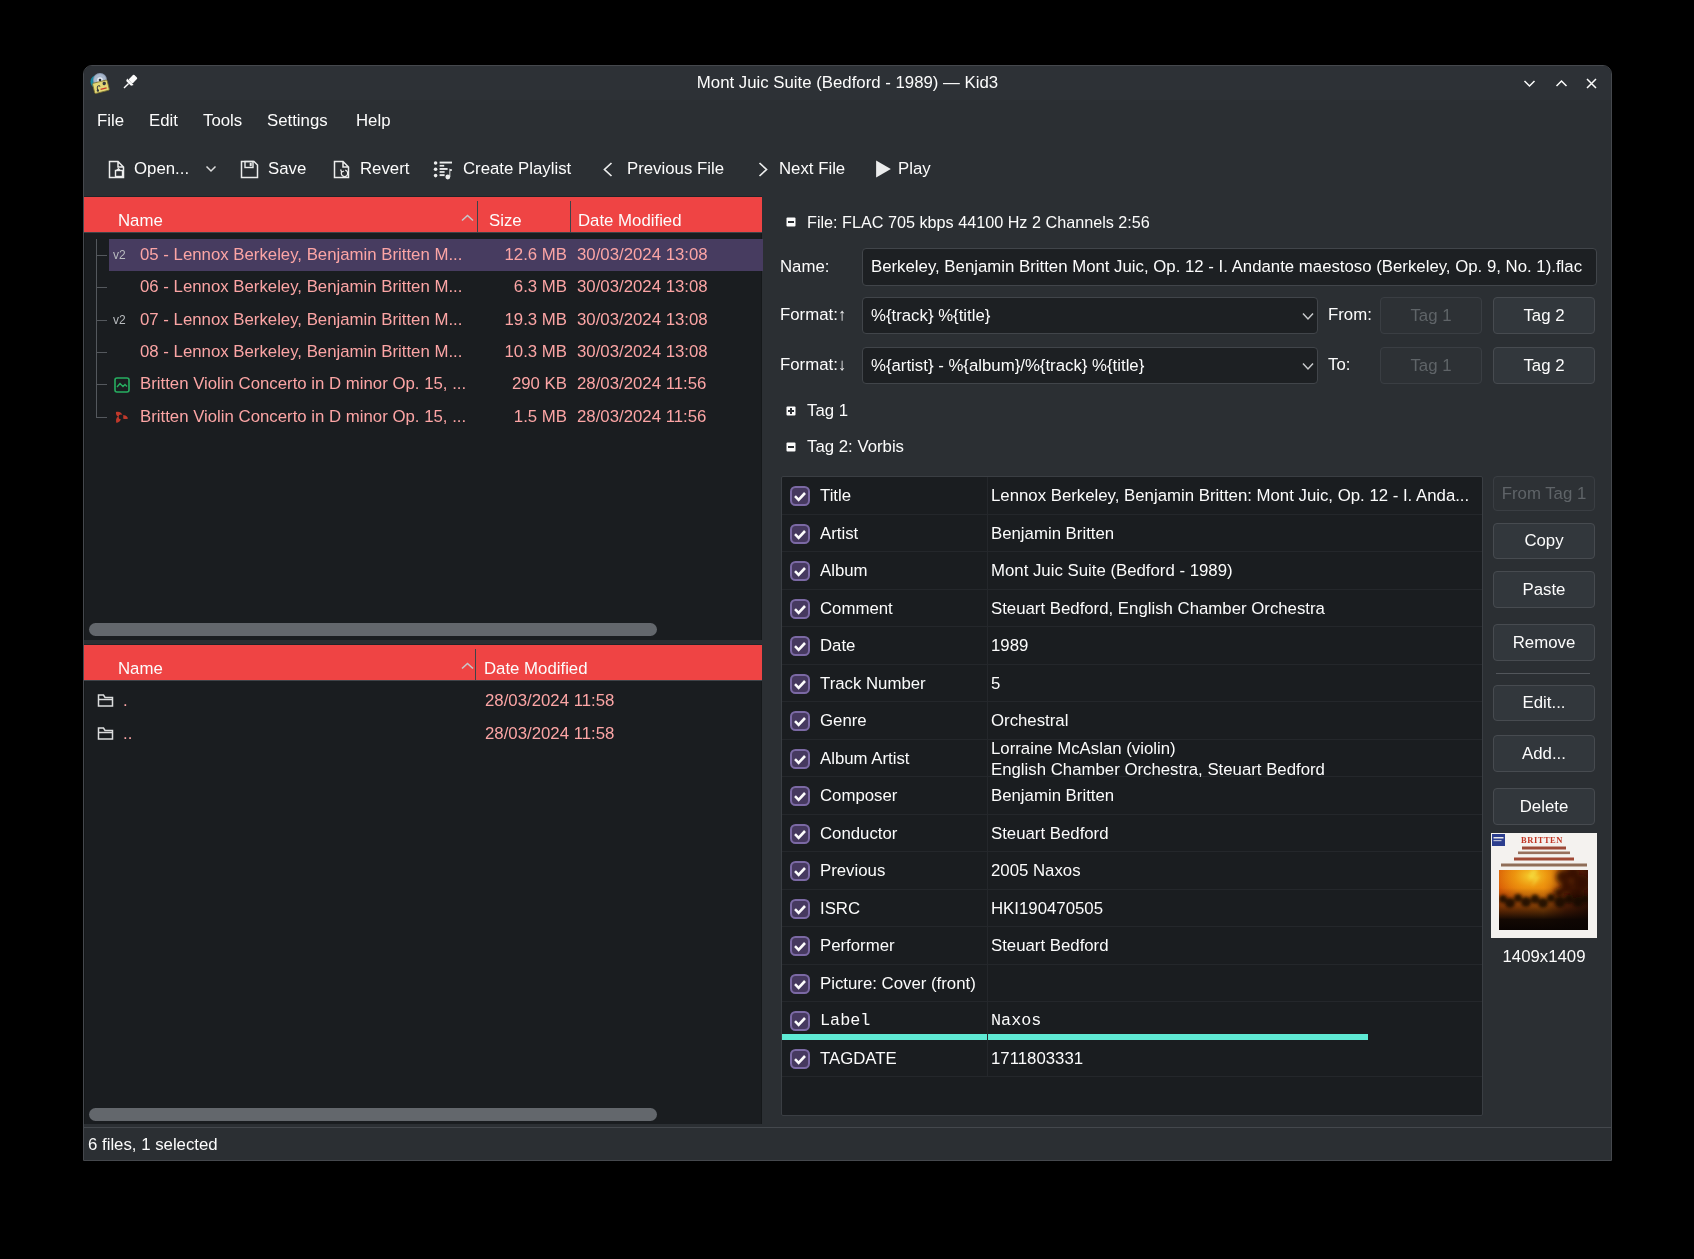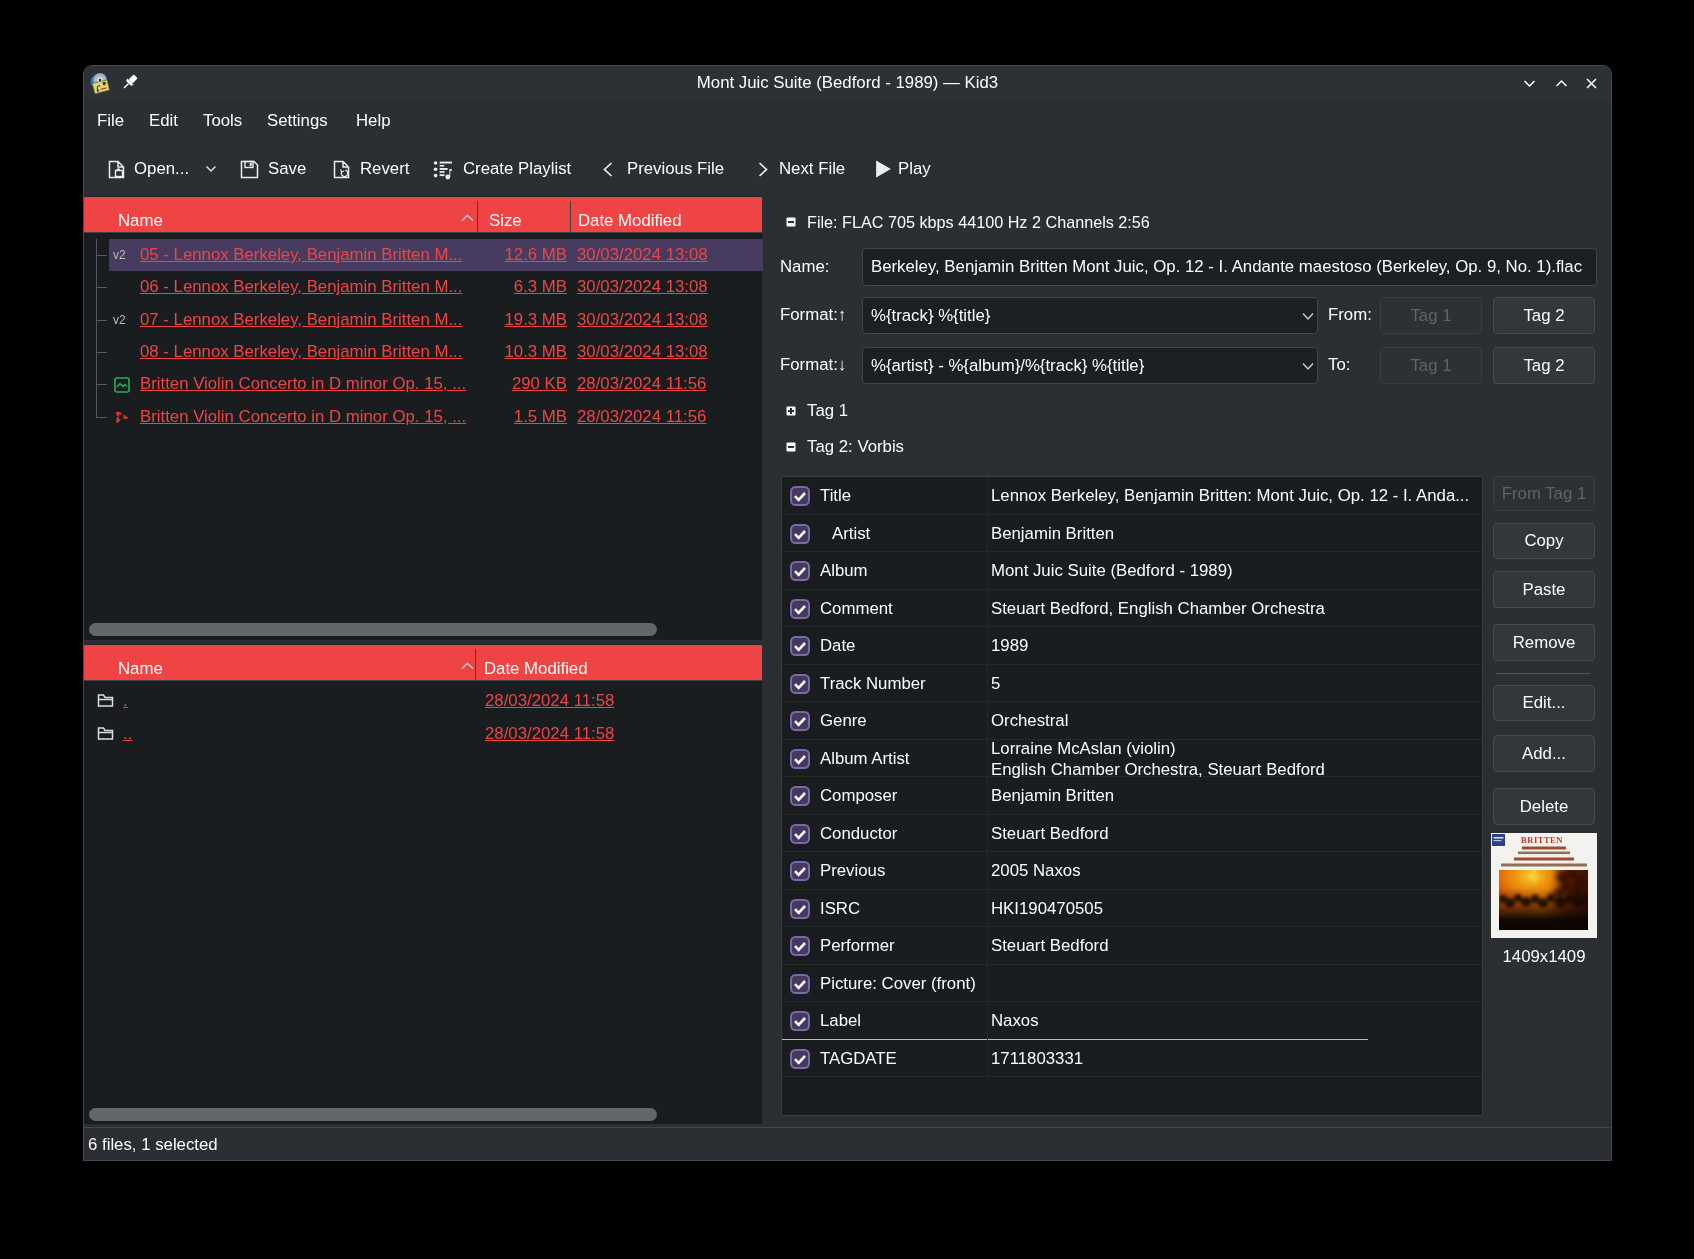--- a/index.html
+++ b/index.html
@@ -14,21 +14,21 @@
   #titletext { position:absolute; left:0; top:0; width:1527px; height:34px; line-height:34px;
                text-align:center; color:#fcfcfc; }
   .menuitem { position:absolute; top:0; height:42px; line-height:42px; color:#fcfcfc; }
   #menubar { position:absolute; left:0; top:34px; width:1527px; height:42px; }
   #toolbar { position:absolute; left:0; top:76px; width:1527px; height:54px; }
   .tbtext { position:absolute; top:0; height:54px; line-height:54px; color:#fcfcfc; }
   .hdr { background:#ef4444; border-bottom:1px solid #3f4348; border-top:1px solid #212428; }
   .hdrtext { color:#fcfcfc; }
   .vline { position:absolute; width:1px; background:#3f4348; }
   .listbg { background:#1a1d20; border-left:1px solid #15181a; border-right:1px solid #15181a; }
-  .row-name { color:#ef4444; white-space:nowrap;text-decoration:underline; }
+  .row-name { color:#fca5a5; white-space:nowrap; }
   .scroll-thumb { position:absolute; background:#63676c; border-radius:6.5px; }
   .btn { position:absolute; background:#32373c; border:1px solid #474b50; border-radius:4px;
          color:#fcfcfc; text-align:center; }
   .btn-dis { background:#2d3135; border:1px solid #3a3e43; color:#5f6468; }
   .input { position:absolute; background:#1d2023; border:1px solid #41454a; border-radius:4px; }
   .lbl { position:absolute; color:#fcfcfc; white-space:nowrap; }
 </style>
 </head>
 <body>
 <div id="screen">
@@ -269,21 +269,21 @@
           <path d="M5 10.2 l3.6 3.6 L15 7" stroke="#fcfcfc" stroke-width="2.6" fill="none"></path>
         </svg>
         <div class="abs" style="left:38px;top:0;height:37px;line-height:37px;white-space:nowrap;">Title</div>
         <div class="abs" style="left:209px;top:0;height:37px;line-height:37px;white-space:nowrap;">Lennox Berkeley, Benjamin Britten: Mont Juic, Op. 12 - I. Anda...</div>
       </div>
       <div class="abs" style="left:0;top:37.5px;width:700px;height:37.5px;border-bottom:1px solid #24272b;">
         <svg class="abs" style="left:8px;top:9px" width="20" height="20" viewBox="0 0 20 20">
           <rect x="1" y="1" width="18" height="18" rx="4.5" fill="#46395f" stroke="#7b69a4" stroke-width="2"></rect>
           <path d="M5 10.2 l3.6 3.6 L15 7" stroke="#fcfcfc" stroke-width="2.6" fill="none"></path>
         </svg>
-        <div class="abs" style="left:38px;top:0;height:37px;line-height:37px;white-space:nowrap;margin-left:12px;">Artist</div>
+        <div class="abs" style="left:38px;top:0;height:37px;line-height:37px;white-space:nowrap;">Artist</div>
         <div class="abs" style="left:209px;top:0;height:37px;line-height:37px;white-space:nowrap;">Benjamin Britten</div>
       </div>
       <div class="abs" style="left:0;top:75.0px;width:700px;height:37.5px;border-bottom:1px solid #24272b;">
         <svg class="abs" style="left:8px;top:9px" width="20" height="20" viewBox="0 0 20 20">
           <rect x="1" y="1" width="18" height="18" rx="4.5" fill="#46395f" stroke="#7b69a4" stroke-width="2"></rect>
           <path d="M5 10.2 l3.6 3.6 L15 7" stroke="#fcfcfc" stroke-width="2.6" fill="none"></path>
         </svg>
         <div class="abs" style="left:38px;top:0;height:37px;line-height:37px;white-space:nowrap;">Album</div>
         <div class="abs" style="left:209px;top:0;height:37px;line-height:37px;white-space:nowrap;">Mont Juic Suite (Bedford - 1989)</div>
       </div>
@@ -367,21 +367,21 @@
         <div class="abs" style="left:38px;top:0;height:37px;line-height:37px;white-space:nowrap;">Performer</div>
         <div class="abs" style="left:209px;top:0;height:37px;line-height:37px;white-space:nowrap;">Steuart Bedford</div>
       </div>
       <div class="abs" style="left:0;top:487.5px;width:700px;height:37.5px;border-bottom:1px solid #24272b;">
         <svg class="abs" style="left:8px;top:9px" width="20" height="20" viewBox="0 0 20 20">
           <rect x="1" y="1" width="18" height="18" rx="4.5" fill="#46395f" stroke="#7b69a4" stroke-width="2"></rect>
           <path d="M5 10.2 l3.6 3.6 L15 7" stroke="#fcfcfc" stroke-width="2.6" fill="none"></path>
         </svg>
         <div class="abs" style="left:38px;top:0;height:37px;line-height:37px;white-space:nowrap;">Picture: Cover (front)</div>
       </div>
-      <div class="abs" style="left:0;top:525.0px;width:586px;height:37.5px;border-bottom:1px solid #5eead4;">
+      <div class="abs" style="left:0;top:525.0px;width:586px;height:37.5px;border-bottom:6px solid #5eead4;font-family:Liberation Mono, monospace;">
         <svg class="abs" style="left:8px;top:9px" width="20" height="20" viewBox="0 0 20 20">
           <rect x="1" y="1" width="18" height="18" rx="4.5" fill="#46395f" stroke="#7b69a4" stroke-width="2"></rect>
           <path d="M5 10.2 l3.6 3.6 L15 7" stroke="#fcfcfc" stroke-width="2.6" fill="none"></path>
         </svg>
         <div class="abs" style="left:38px;top:0;height:37px;line-height:37px;white-space:nowrap;">Label</div>
         <div class="abs" style="left:209px;top:0;height:37px;line-height:37px;white-space:nowrap;">Naxos</div>
       </div>
       <div class="abs" style="left:0;top:562.5px;width:700px;height:37.5px;border-bottom:1px solid #24272b;">
         <svg class="abs" style="left:8px;top:9px" width="20" height="20" viewBox="0 0 20 20">
           <rect x="1" y="1" width="18" height="18" rx="4.5" fill="#46395f" stroke="#7b69a4" stroke-width="2"></rect>

